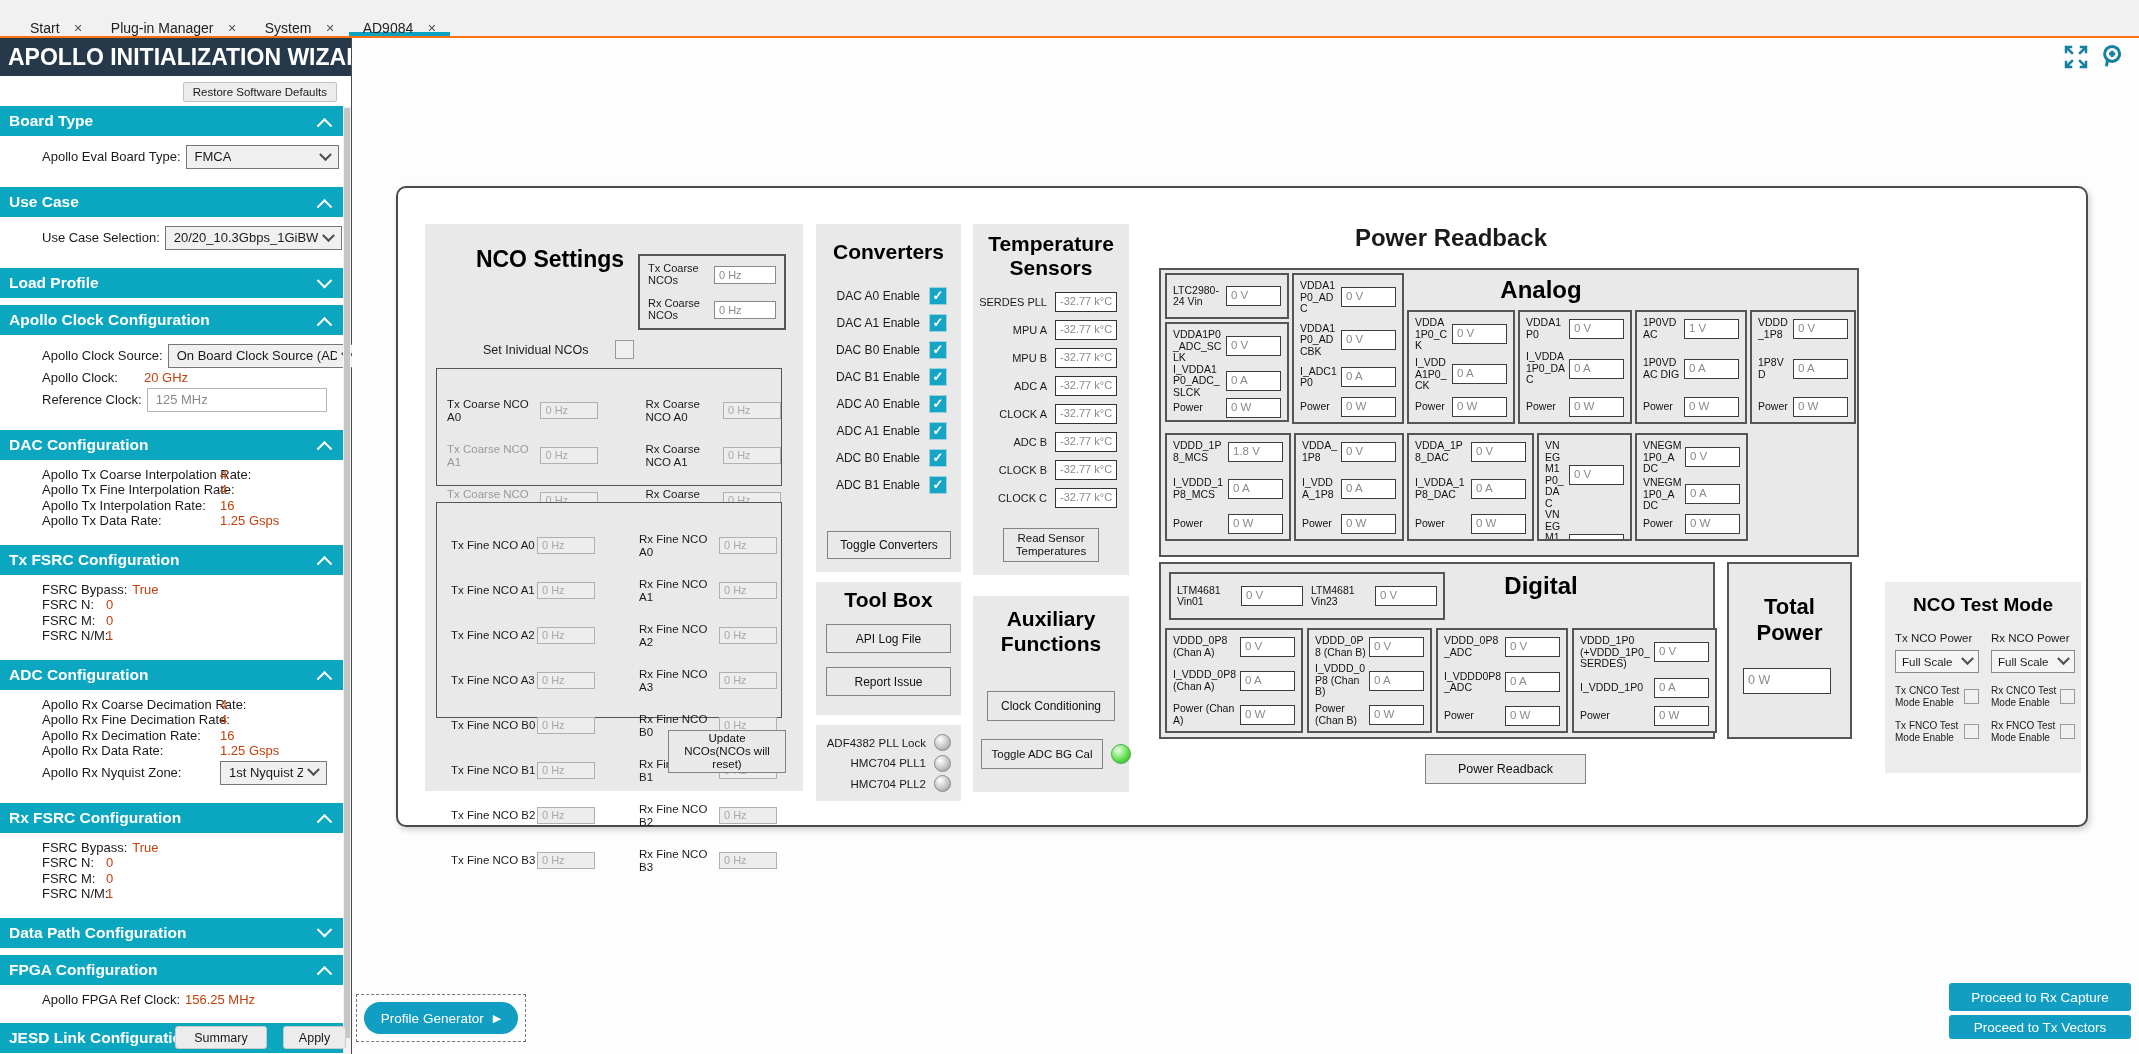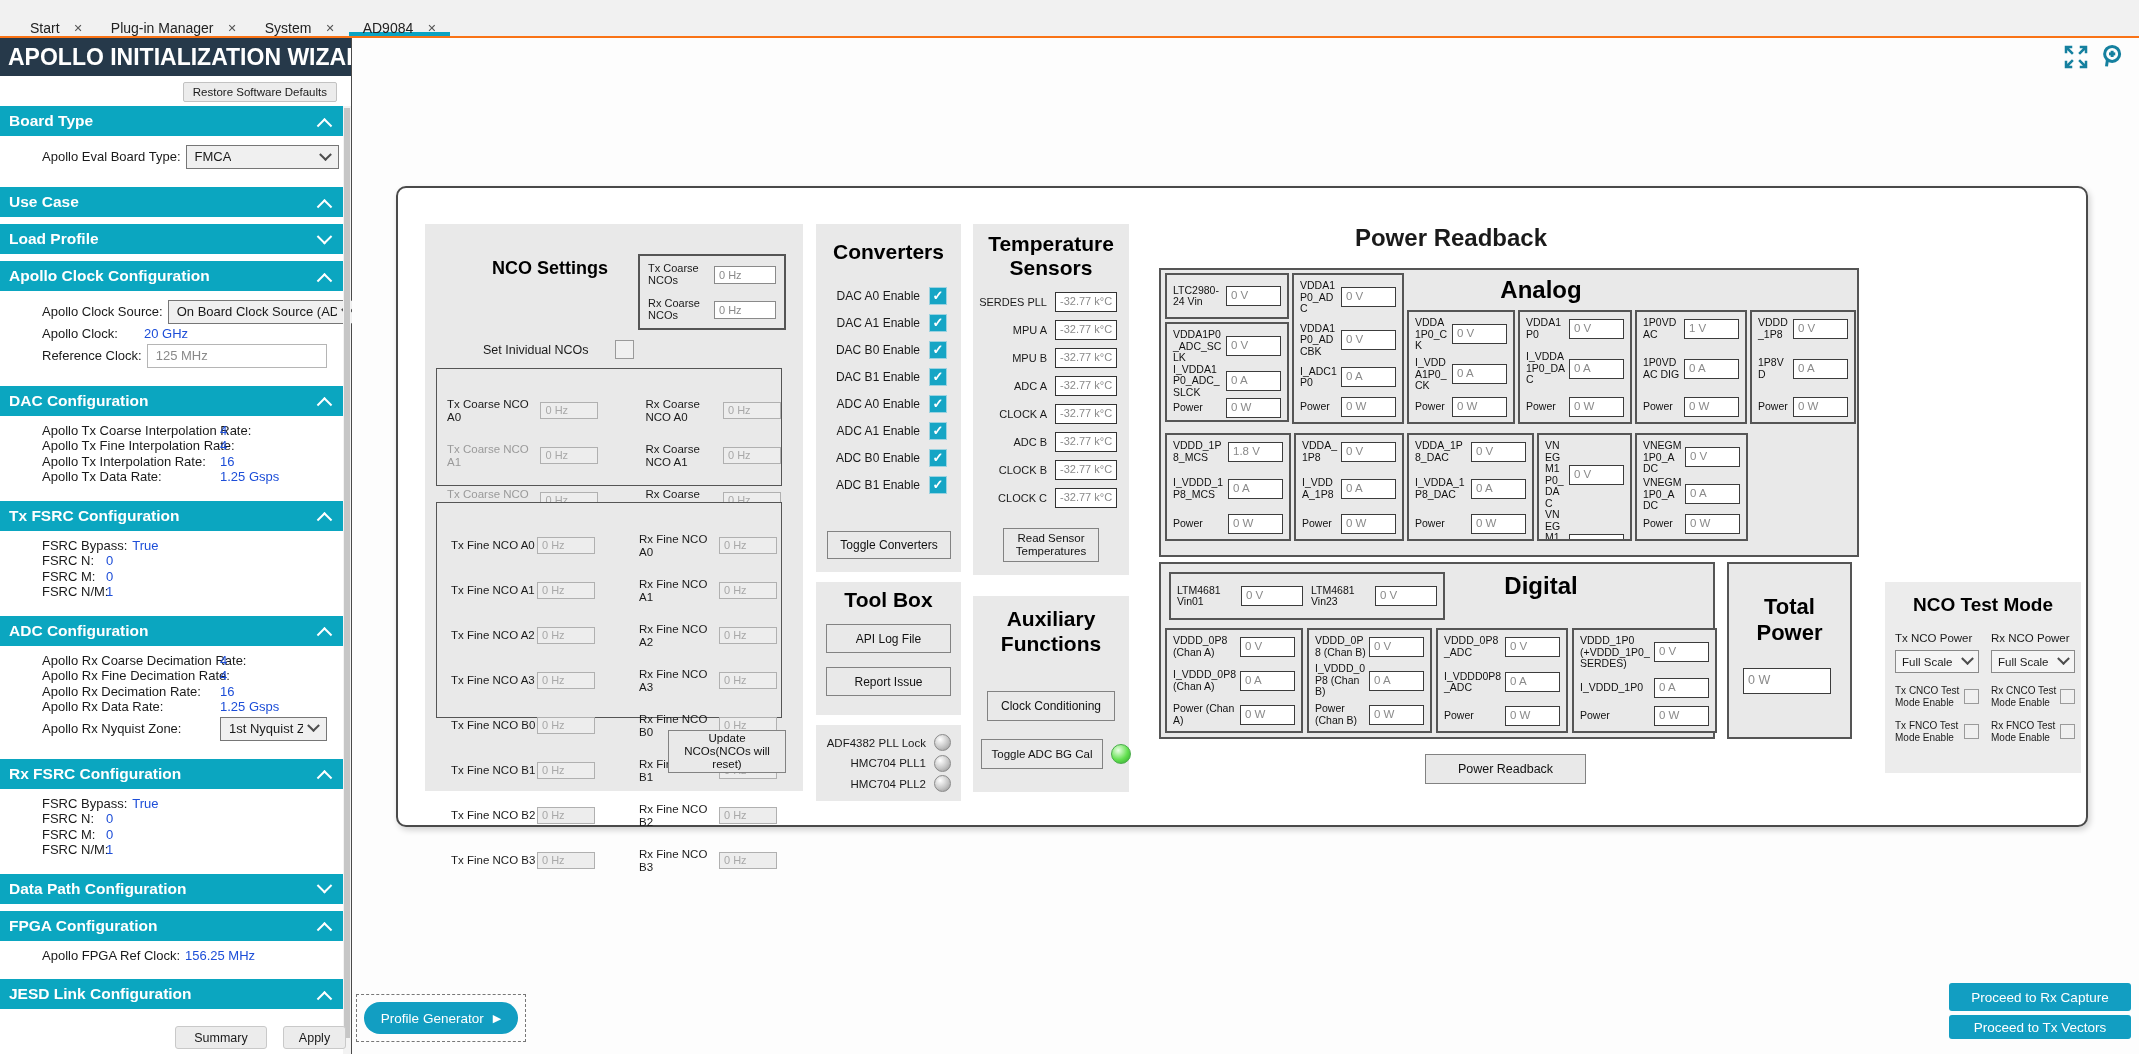--- a/index.html
+++ b/index.html
@@ -21,21 +21,21 @@
   .sec-header{height:30px;background:#0ba6c0;color:#fff;display:flex;align-items:center;justify-content:space-between;
               padding:0 13px 0 9px;font-size:15.5px;font-weight:bold;margin-top:7px;}
   .sections .sec-header:first-child{margin-top:0;}
   .chev{width:9px;height:9px;border-right:2.5px solid #fff;border-bottom:2.5px solid #fff;display:inline-block;}
   .chev.up{transform:rotate(-135deg) translate(-3px,-3px);}
   .chev.down{transform:rotate(45deg) translate(-2px,-2px);}
   .sec-body{padding:7px 4px 9px 42px;background:#fff;}
   .sec-row{min-height:15.5px;line-height:15.5px;font-size:13px;display:flex;align-items:center;white-space:nowrap;}
   .sec-row.ctl{height:24px;margin:2px 0;}
   .row-label{display:inline-block;flex-shrink:0;}
-  .row-value{color:#1d4ed8;}
+  .row-value{color:#c2410c;}
   .dropdown{height:24px;background:#f0f0f0;border:1px solid #767676;display:flex;align-items:center;
             justify-content:space-between;padding:0 8px;font-size:13px;box-sizing:border-box;}
   .dd-val{white-space:nowrap;overflow:hidden;}
   .dd-chev{width:7px;height:7px;border-right:2px solid #4d4d4d;border-bottom:2px solid #4d4d4d;
            transform:rotate(45deg) translate(-2px,-2px);flex-shrink:0;margin-left:6px;}
   .text-input{height:24px;border:1px solid #b5b5b5;background:#fff;color:#8a8a8a;font-size:13px;
               padding:0 8px;box-sizing:border-box;font-family:inherit;}
   .scrollbar{position:absolute;top:68px;right:0;width:8px;bottom:0;background:#f3f3f3;}
   .scroll-thumb{position:absolute;top:2px;left:1px;width:6px;height:930px;background:#c6c6c6;}
   .side-btn{position:absolute;height:23px;background:#ececec;border:1px solid #c9c9c9;border-radius:3px;
@@ -47,21 +47,21 @@
   .corner-icons{position:absolute;top:4px;right:10px;display:flex;gap:8px;}
   .panel{position:absolute;left:44px;top:148px;width:1688px;height:637px;background:#fff;
          border:2px solid #4a4a4a;border-radius:10px;box-shadow:2px 3px 6px rgba(0,0,0,.18);}
   .grp{position:absolute;background:#e9e9e9;box-sizing:border-box;}
   .grp-title{font-weight:bold;color:#000;text-align:center;}
   .box{border:2px solid #555;box-sizing:border-box;background:#e9e9e9;}
   .gbtn{background:#e9e9e9;border:1px solid #828282;font-size:12px;color:#111;display:flex;
         align-items:center;justify-content:center;text-align:center;box-sizing:border-box;}
   
   .nco-panel{left:27px;top:36px;width:378px;height:567px;}
-  .nco-title{position:absolute;left:10px;top:34px;width:230px;font-size:18px;}
+  .nco-title{position:absolute;left:10px;top:22px;width:230px;font-size:23px;}
   .nco-summary{position:absolute;left:213px;top:30px;width:148px;height:76px;padding:7px 8px;
                display:flex;flex-direction:column;justify-content:space-between;}
   .ncs-row{display:flex;align-items:center;}
   .ncs-lbl{width:66px;font-size:11px;line-height:11.5px;flex-shrink:0;}
   .indiv-row{position:absolute;left:58px;top:116px;display:flex;align-items:center;gap:26px;font-size:12.5px;}
   .coarse-box{position:absolute;left:11px;top:144px;width:346px;height:118px;border-width:1.5px;
               padding:9px 0 9px 10px;display:flex;flex-direction:column;justify-content:space-between;}
   .fine-box{position:absolute;left:11px;top:278px;width:346px;height:216px;border-width:1.5px;
             padding:10px 0 10px 14px;display:flex;flex-direction:column;justify-content:space-between;}
   .nco-row{display:flex;align-items:center;margin-top:20px;}
@@ -201,20 +201,29 @@
           <div class="dropdown" style="width: 170px;">
             <span class="dd-val">FMCA</span>
             <span class="dd-chev"></span>
           </div>
         </div>
       </div>
       <div class="sec-header">
         <span>Use Case</span>
         <span class="chev up"></span>
       </div>
+      <div class="sec-body">
+        <div class="sec-row ctl">
+          <span class="row-label" style="margin-right: 5px;">Use Case Selection:</span>
+          <div class="dropdown" style="width: 200px;">
+            <span class="dd-val">20/20_10.3Gbps_1GiBW</span>
+            <span class="dd-chev"></span>
+          </div>
+        </div>
+      </div>
       <div class="sec-header">
         <span>Load Profile</span>
         <span class="chev down"></span>
       </div>
       <div class="sec-header">
         <span>Apollo Clock Configuration</span>
         <span class="chev up"></span>
       </div>
       <div class="sec-body">
         <div class="sec-row ctl">

